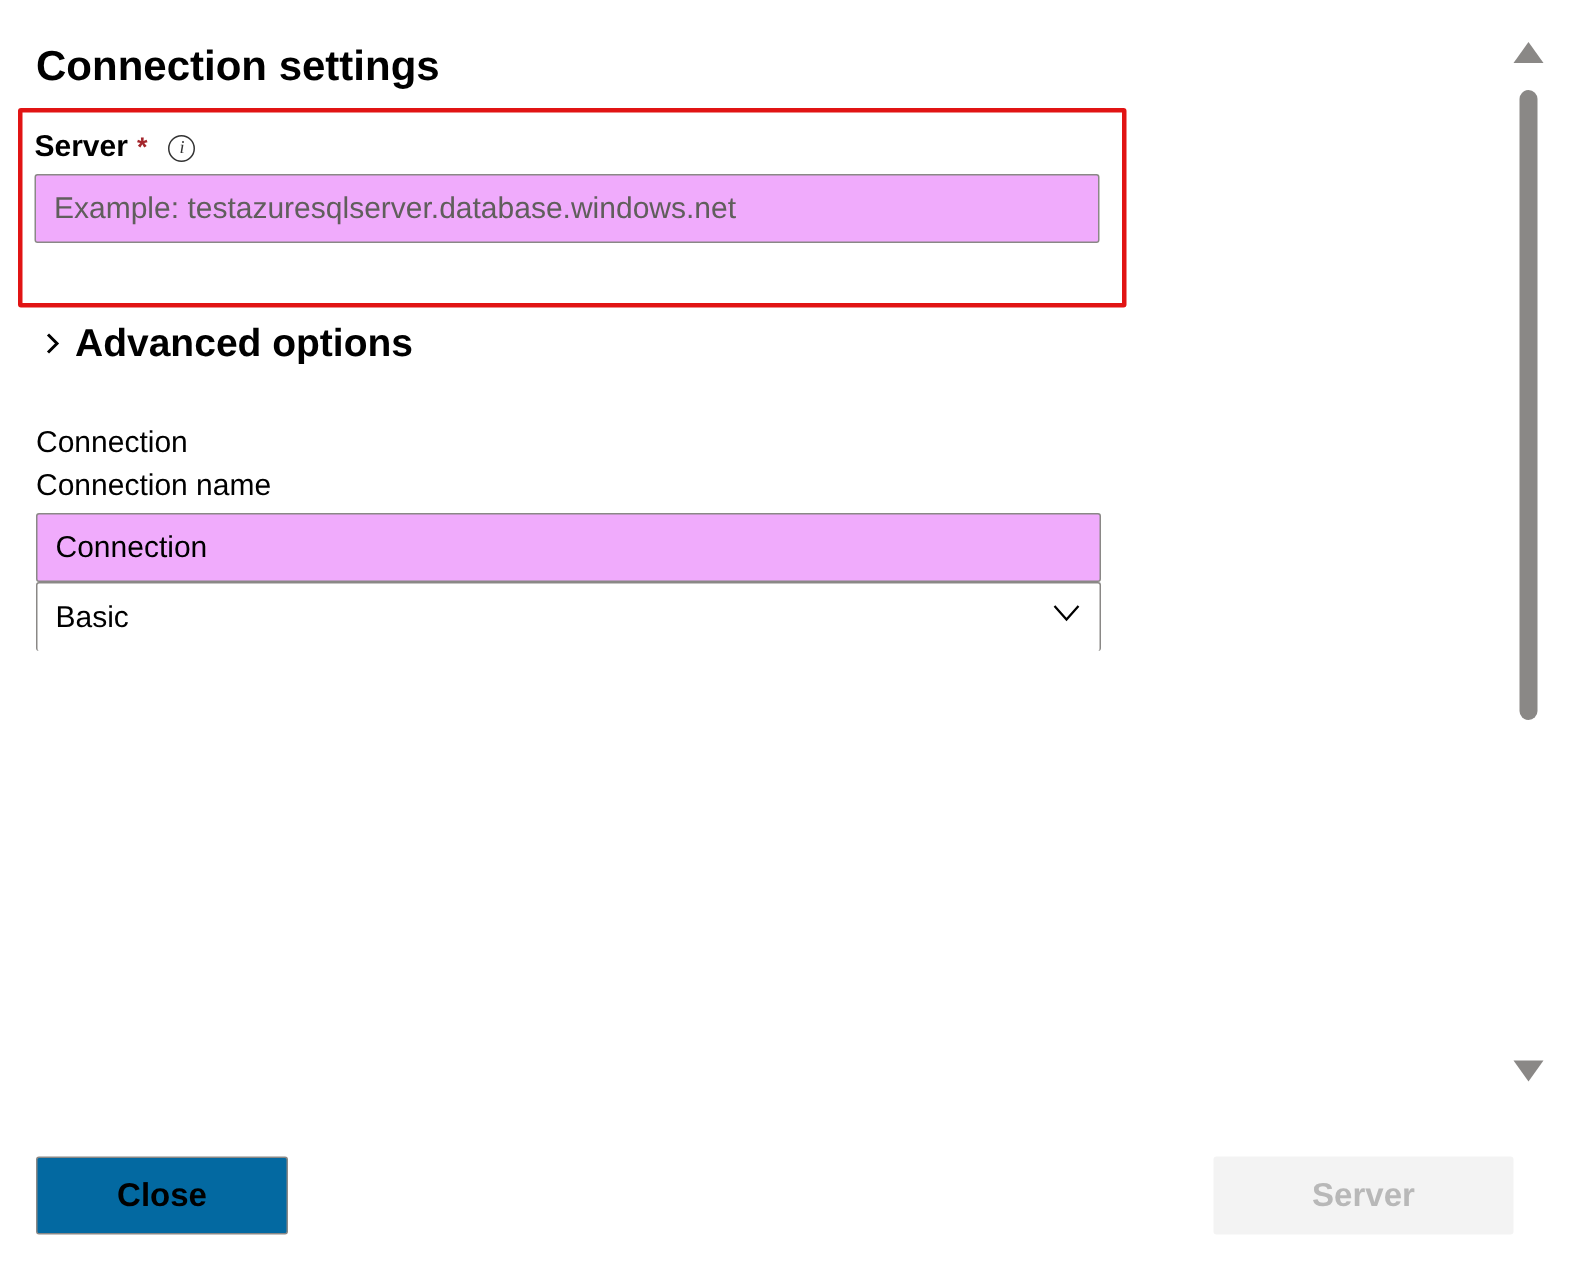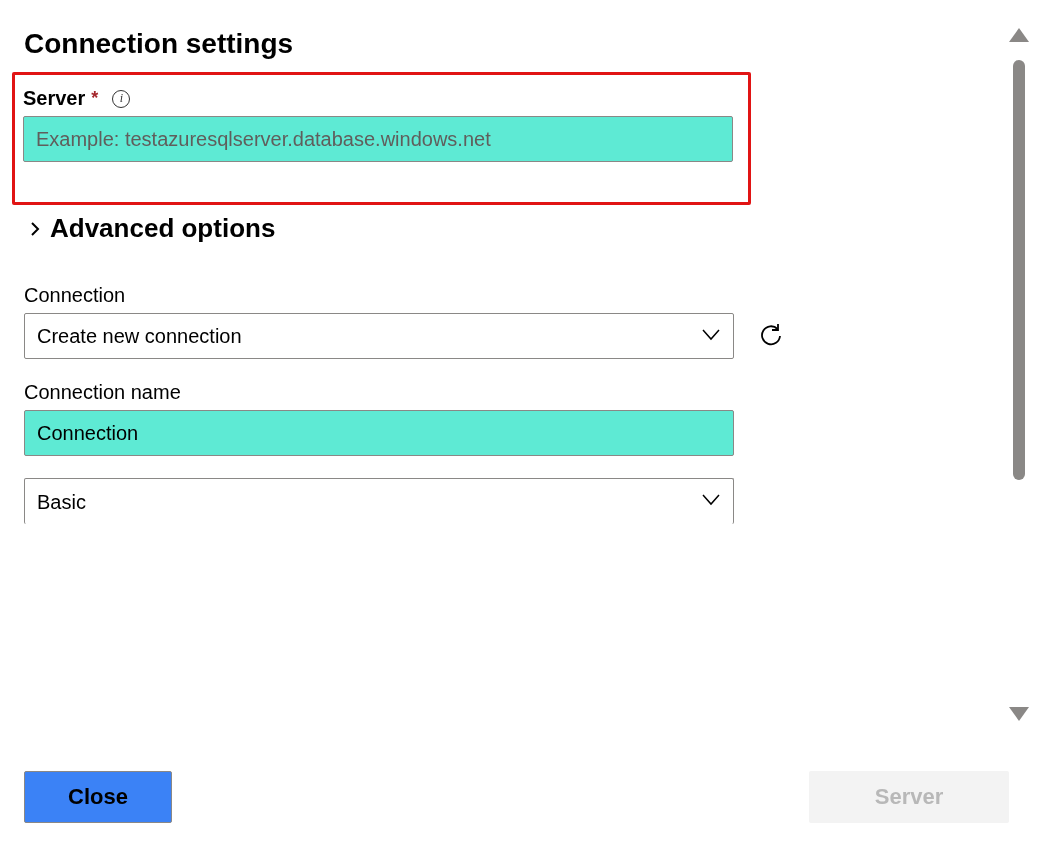--- a/index.html
+++ b/index.html
@@ -64,21 +64,21 @@
     }
     .text-input, .select-input {
       width: 710px;
       height: 46px;
       border: 1px solid #8a8886;
       border-radius: 2px;
       padding: 0 12px;
       font-size: 20px;
       font-family: inherit;
       color: #000;
-      background: #5eead4;
+      background: #f0abfc;
     }
     .text-input::placeholder { color: #605e5c; }
     .db-input { border-bottom: 3px solid #107c10; }
     .advanced-row {
       display: flex;
       align-items: center;
       gap: 8px;
       margin: 8px 0 40px 4px;
       cursor: pointer;
     }
@@ -88,21 +88,21 @@
       font-weight: 600;
       color: #000;
     }
     .cred-section { margin-top: 8px; }
     .cred-header {
       font-size: 28px;
       font-weight: 600;
       color: #000;
       margin-bottom: 28px;
     }
-    .cred-group { margin-bottom: 22px; }
+    .cred-group { }
     .cred-label {
       font-size: 20px;
       font-weight: 400;
       color: #000;
       margin-bottom: 6px;
       display: block;
     }
     .select-row {
       display: flex;
       align-items: center;
@@ -137,25 +137,25 @@
     .footer {
       position: absolute;
       bottom: 28px;
       left: 24px;
       right: 40px;
       display: flex;
       justify-content: space-between;
       align-items: center;
     }
     .btn-close {
-      width: 148px;
+      width: 168px;
       height: 52px;
       border: 1px solid #8a8886;
       border-radius: 2px;
-      background: #3b82f6;
+      background: #0369a1;
       font-size: 22px;
       font-weight: 600;
       color: #000;
       cursor: pointer;
       font-family: inherit;
     }
     .btn-connect {
       width: 200px;
       height: 52px;
       border: none;
@@ -224,38 +224,20 @@
           <path d="M4 1 L10 7 L4 13" stroke="#000" stroke-width="2" fill="none"></path>
         </svg>
     </span>
     <span class="advanced-text">Advanced options</span>
   </div>
 
   <div class="cred-section">
 
     <div class="cred-group">
       <label class="cred-label">Connection</label>
-      <div class="select-row">
-        <div class="select-wrap">
-          <select class="select-input">
-            <option>Create new connection</option>
-          </select>
-          <span class="select-chevron">
-            <svg width="18" height="12" viewBox="0 0 18 12">
-                <path d="M1 1 L9 10 L17 1" stroke="#000" stroke-width="1.5" fill="none"></path>
-              </svg>
-          </span>
-        </div>
-        <span class="refresh-icon">
-          <svg width="28" height="28" viewBox="0 0 28 28">
-              <path d="M 22 14 A 9 9 0 1 1 19.5 7" stroke="#000" stroke-width="1.8" fill="none"></path>
-              <path d="M20 2 L20 8 L14 8" stroke="#000" stroke-width="1.8" fill="none"></path>
-            </svg>
-        </span>
-      </div>
     </div>
 
     <div class="cred-group">
       <label class="cred-label">Connection name</label>
       <input type="text" class="text-input" value="Connection" style="">
     </div>
 
     <div class="cred-group">
       <div class="select-wrap auth-select-wrap">
         <select class="select-input">

